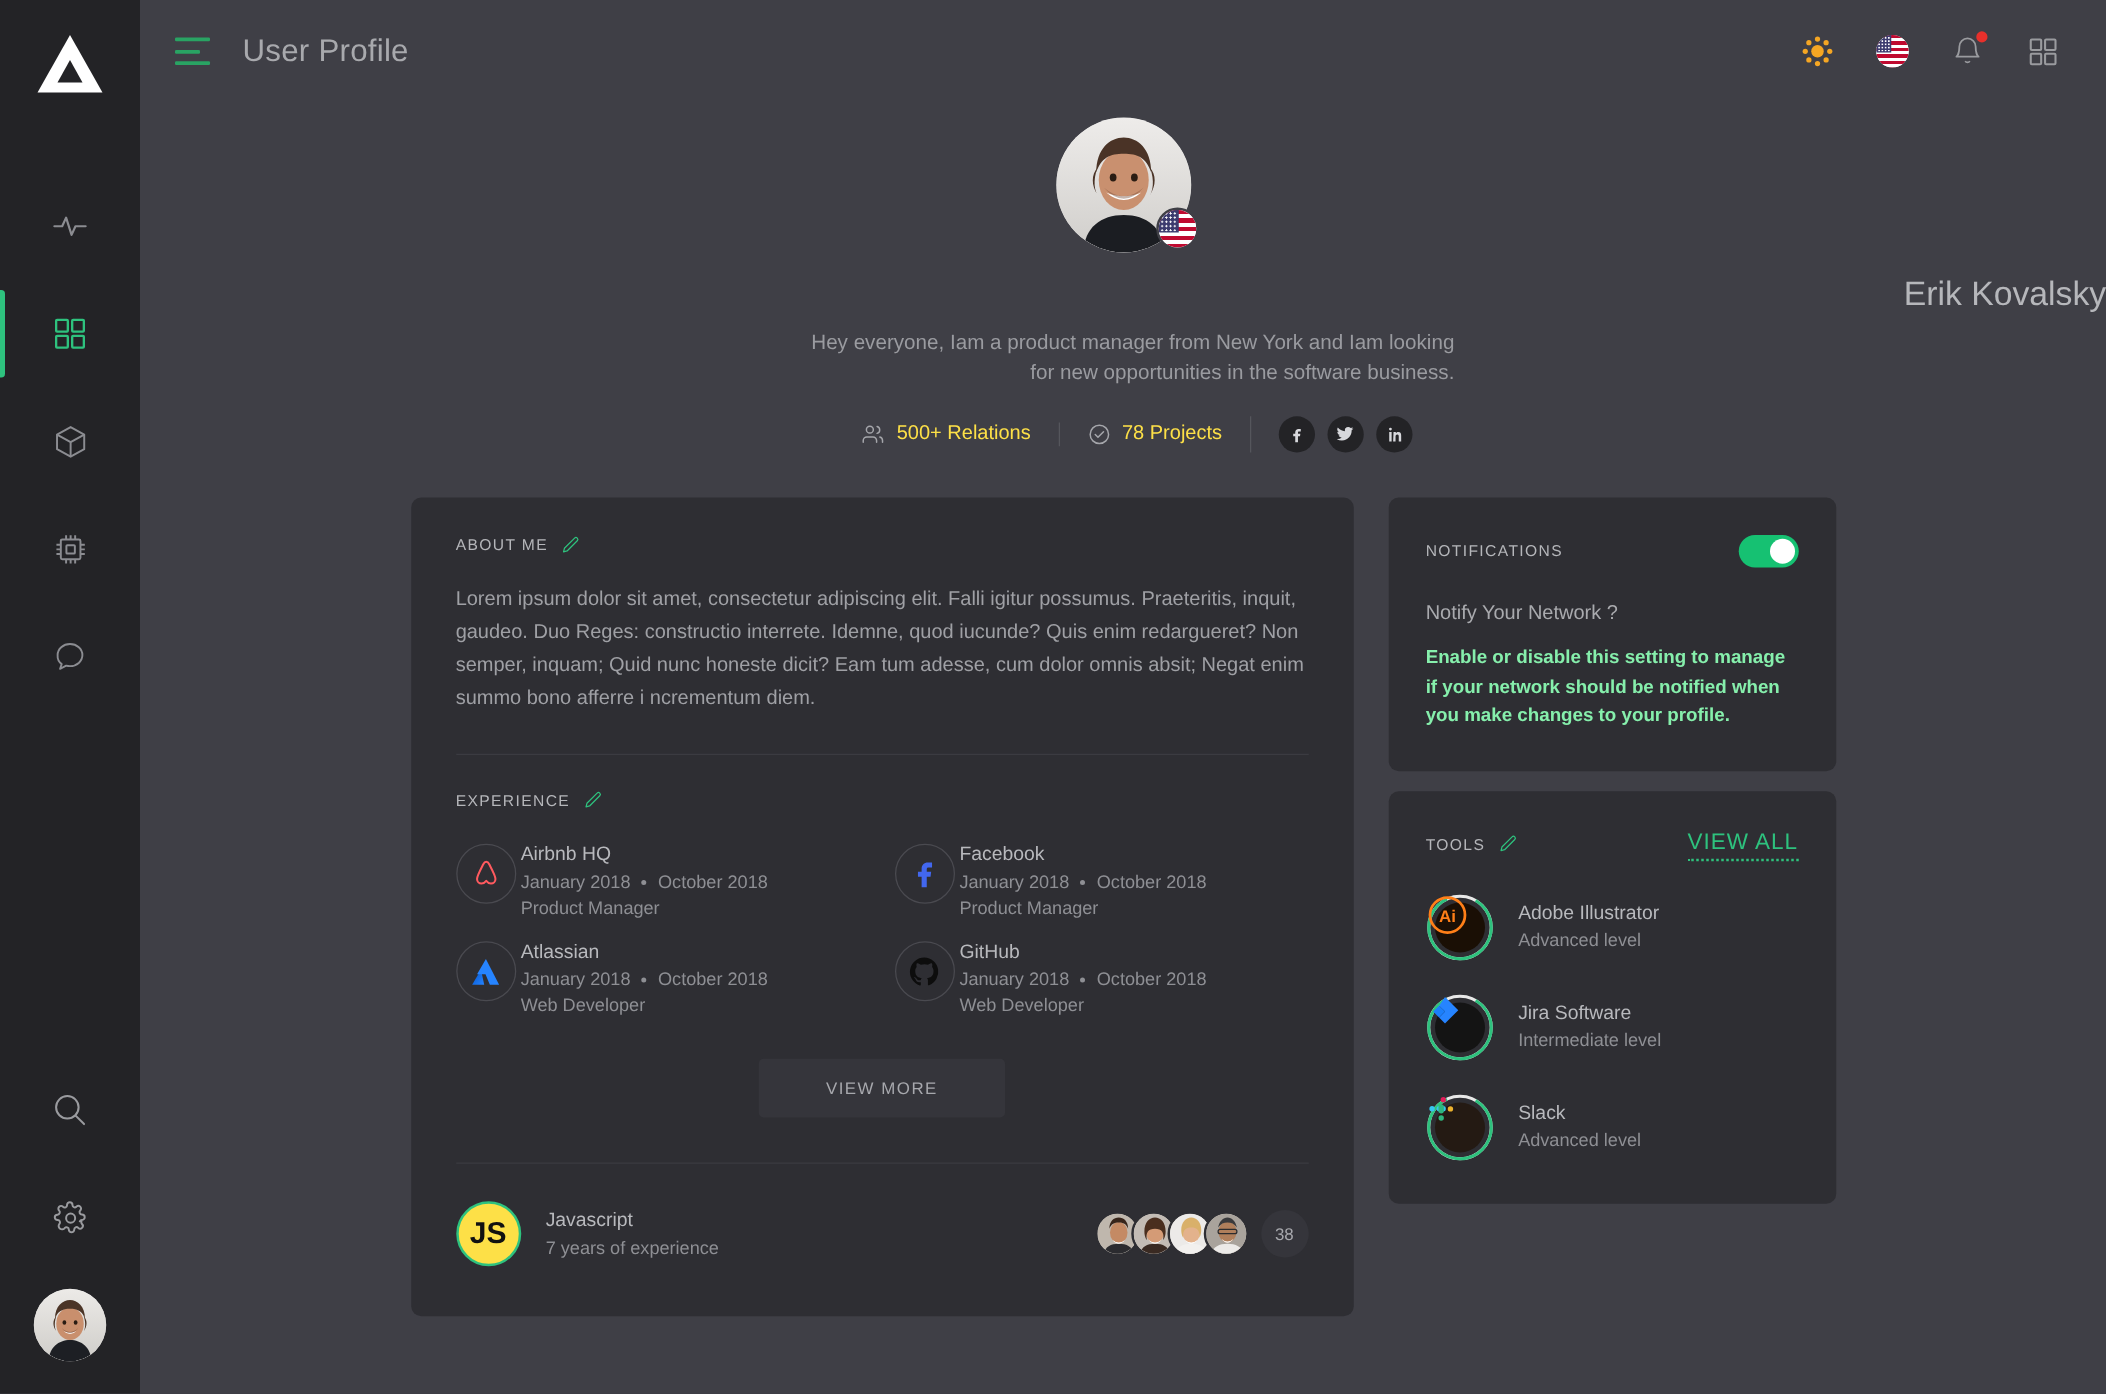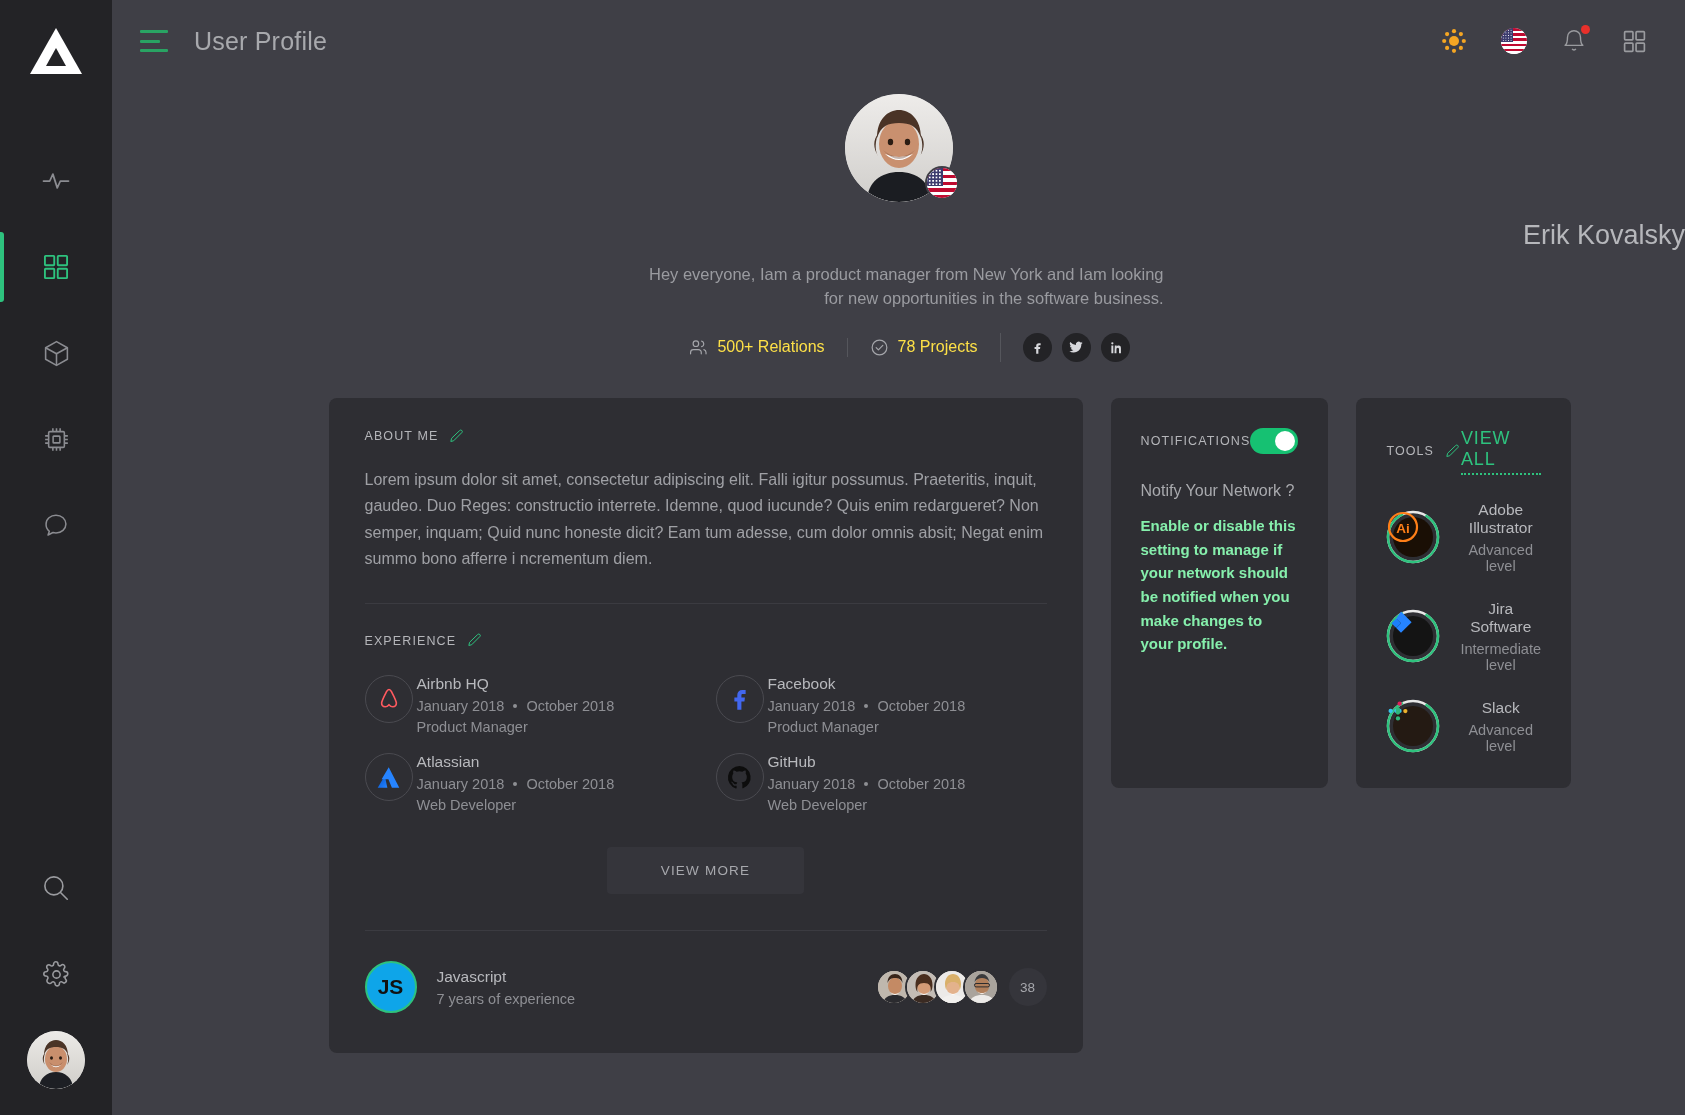--- a/index.html
+++ b/index.html
@@ -94,21 +94,21 @@
   .soc { width: 29px; height: 29px; border-radius: 50%; background: #232326;
          display: flex; align-items: center; justify-content: center; cursor: pointer; }
 
   
   .content {
     display: flex; gap: 28px; padding: 36px 34px 0 34px; align-items: flex-start;
     justify-content: center;
   }
   .card { background: #2e2e33; border-radius: 8px; }
   .card-left { width: 754px; padding: 30px 36px 40px 36px; }
-  .card-right-col { width: 358px; display: flex; flex-direction: row; gap: 28px; }
+  .card-right-col { width: 358px; display: flex; flex-direction: column; gap: 16px; }
 
   .sec-head { display: flex; align-items: center; gap: 10px; }
   .sec-title { font-size: 12.5px; letter-spacing: 1.1px; color: #b5b6ba; font-weight: 400; }
   .pencil { cursor: pointer; display: block; }
 
   .about-text { font-size: 16px; color: #9fa0a5; line-height: 1.66; margin-top: 22px; }
   .divider { height: 1px; background: #3b3b41; margin: 30px 0 0 0; }
 
   .exp-grid { display: grid; grid-template-columns: 1fr 1fr; gap: 18px 20px; margin-top: 26px; }
   .exp-item { display: flex; gap: 4px; align-items: flex-start; }
@@ -119,23 +119,23 @@
   .exp-dates { font-size: 14.5px; color: #8e8f94; margin-top: 5px; display: flex; align-items: center; gap: 9px; }
   .exp-dates .dot { width: 4px; height: 4px; border-radius: 50%; background: #8e8f94; display:inline-block; }
   .exp-role { font-size: 14.5px; color: #8e8f94; margin-top: 5px; }
 
   .viewmore-wrap { display: flex; justify-content: center; margin-top: 34px; }
   .viewmore { background: #35353b; color: #a7a8ad; border: none; border-radius: 4px;
               padding: 16px 54px; font-size: 13.5px; letter-spacing: 1.2px;
               font-family: "Liberation Sans", sans-serif; cursor: pointer; }
 
   .skill-row { display: flex; align-items: center; margin-top: 30px; }
-  .skill-badge { width: 52px; height: 52px; border-radius: 50%; background: #0ea5e9;
+  .skill-badge { width: 52px; height: 52px; border-radius: 50%; background: #fde047;
                  border: 2px solid #2ec27e; display: flex; align-items: center; justify-content: center;
-                 font-weight: bold; font-size: 21px; color: #111; font-family: "Liberation Sans", sans-serif; }
+                 font-weight: bold; font-size: 24px; color: #111; font-family: "Liberation Sans", sans-serif; }
   .skill-meta { margin-left: 20px; }
   .skill-name { font-size: 15.5px; color: #b8b9bd; }
   .skill-sub { font-size: 14.5px; color: #8e8f94; margin-top: 5px; }
   .skill-people { margin-left: auto; display: flex; align-items: center; }
   .person { width: 36px; height: 36px; border-radius: 50%; border: 2px solid #2e2e33;
             margin-left: -7px; overflow: hidden; background: #c9c4bd; }
   .person:first-child { margin-left: 0; }
   .more-count { width: 38px; height: 38px; border-radius: 50%; background: #35353b;
                 display: flex; align-items: center; justify-content: center;
                 font-size: 13.5px; color: #a7a8ad; margin-left: 10px; }
@@ -147,21 +147,21 @@
             position: relative; cursor: pointer; }
   .toggle .knob { position: absolute; top: 3px; right: 3px; width: 20px; height: 20px;
                   border-radius: 50%; background: #fff; }
   .notif-q { font-size: 16px; color: #a9aaae; margin-top: 28px; }
   .notif-d { font-size: 15px; color: #86efac; line-height: 1.58; margin-top: 14px; font-weight: bold; }
 
   .card-tools { padding: 30px 30px 34px 30px; }
   .tools-top { display: flex; align-items: center; justify-content: space-between; }
   .viewall { font-size: 18px; letter-spacing: .8px; color: #2ec27e; cursor: pointer;
              border-bottom: 2px dotted #2ec27e; padding-bottom: 3px; }
-  .tool-item { display: flex; align-items: center; gap: 20px; margin-top: 26px; text-align: center; }
+  .tool-item { display: flex; align-items: center; gap: 20px; margin-top: 26px; }
   .tool-ring { width: 54px; height: 54px; position: relative; flex: 0 0 54px;
                display: flex; align-items: center; justify-content: center; }
   .tool-ring svg { position: absolute; inset: 0; }
   .tool-inner { width: 40px; height: 40px; border-radius: 50%; display: flex;
                 align-items: center; justify-content: center; overflow: hidden; }
   .tool-name { font-size: 15.5px; color: #b8b9bd; }
   .tool-lvl { font-size: 14.5px; color: #8e8f94; margin-top: 5px; }
 </style>
 </head>
 <body>

